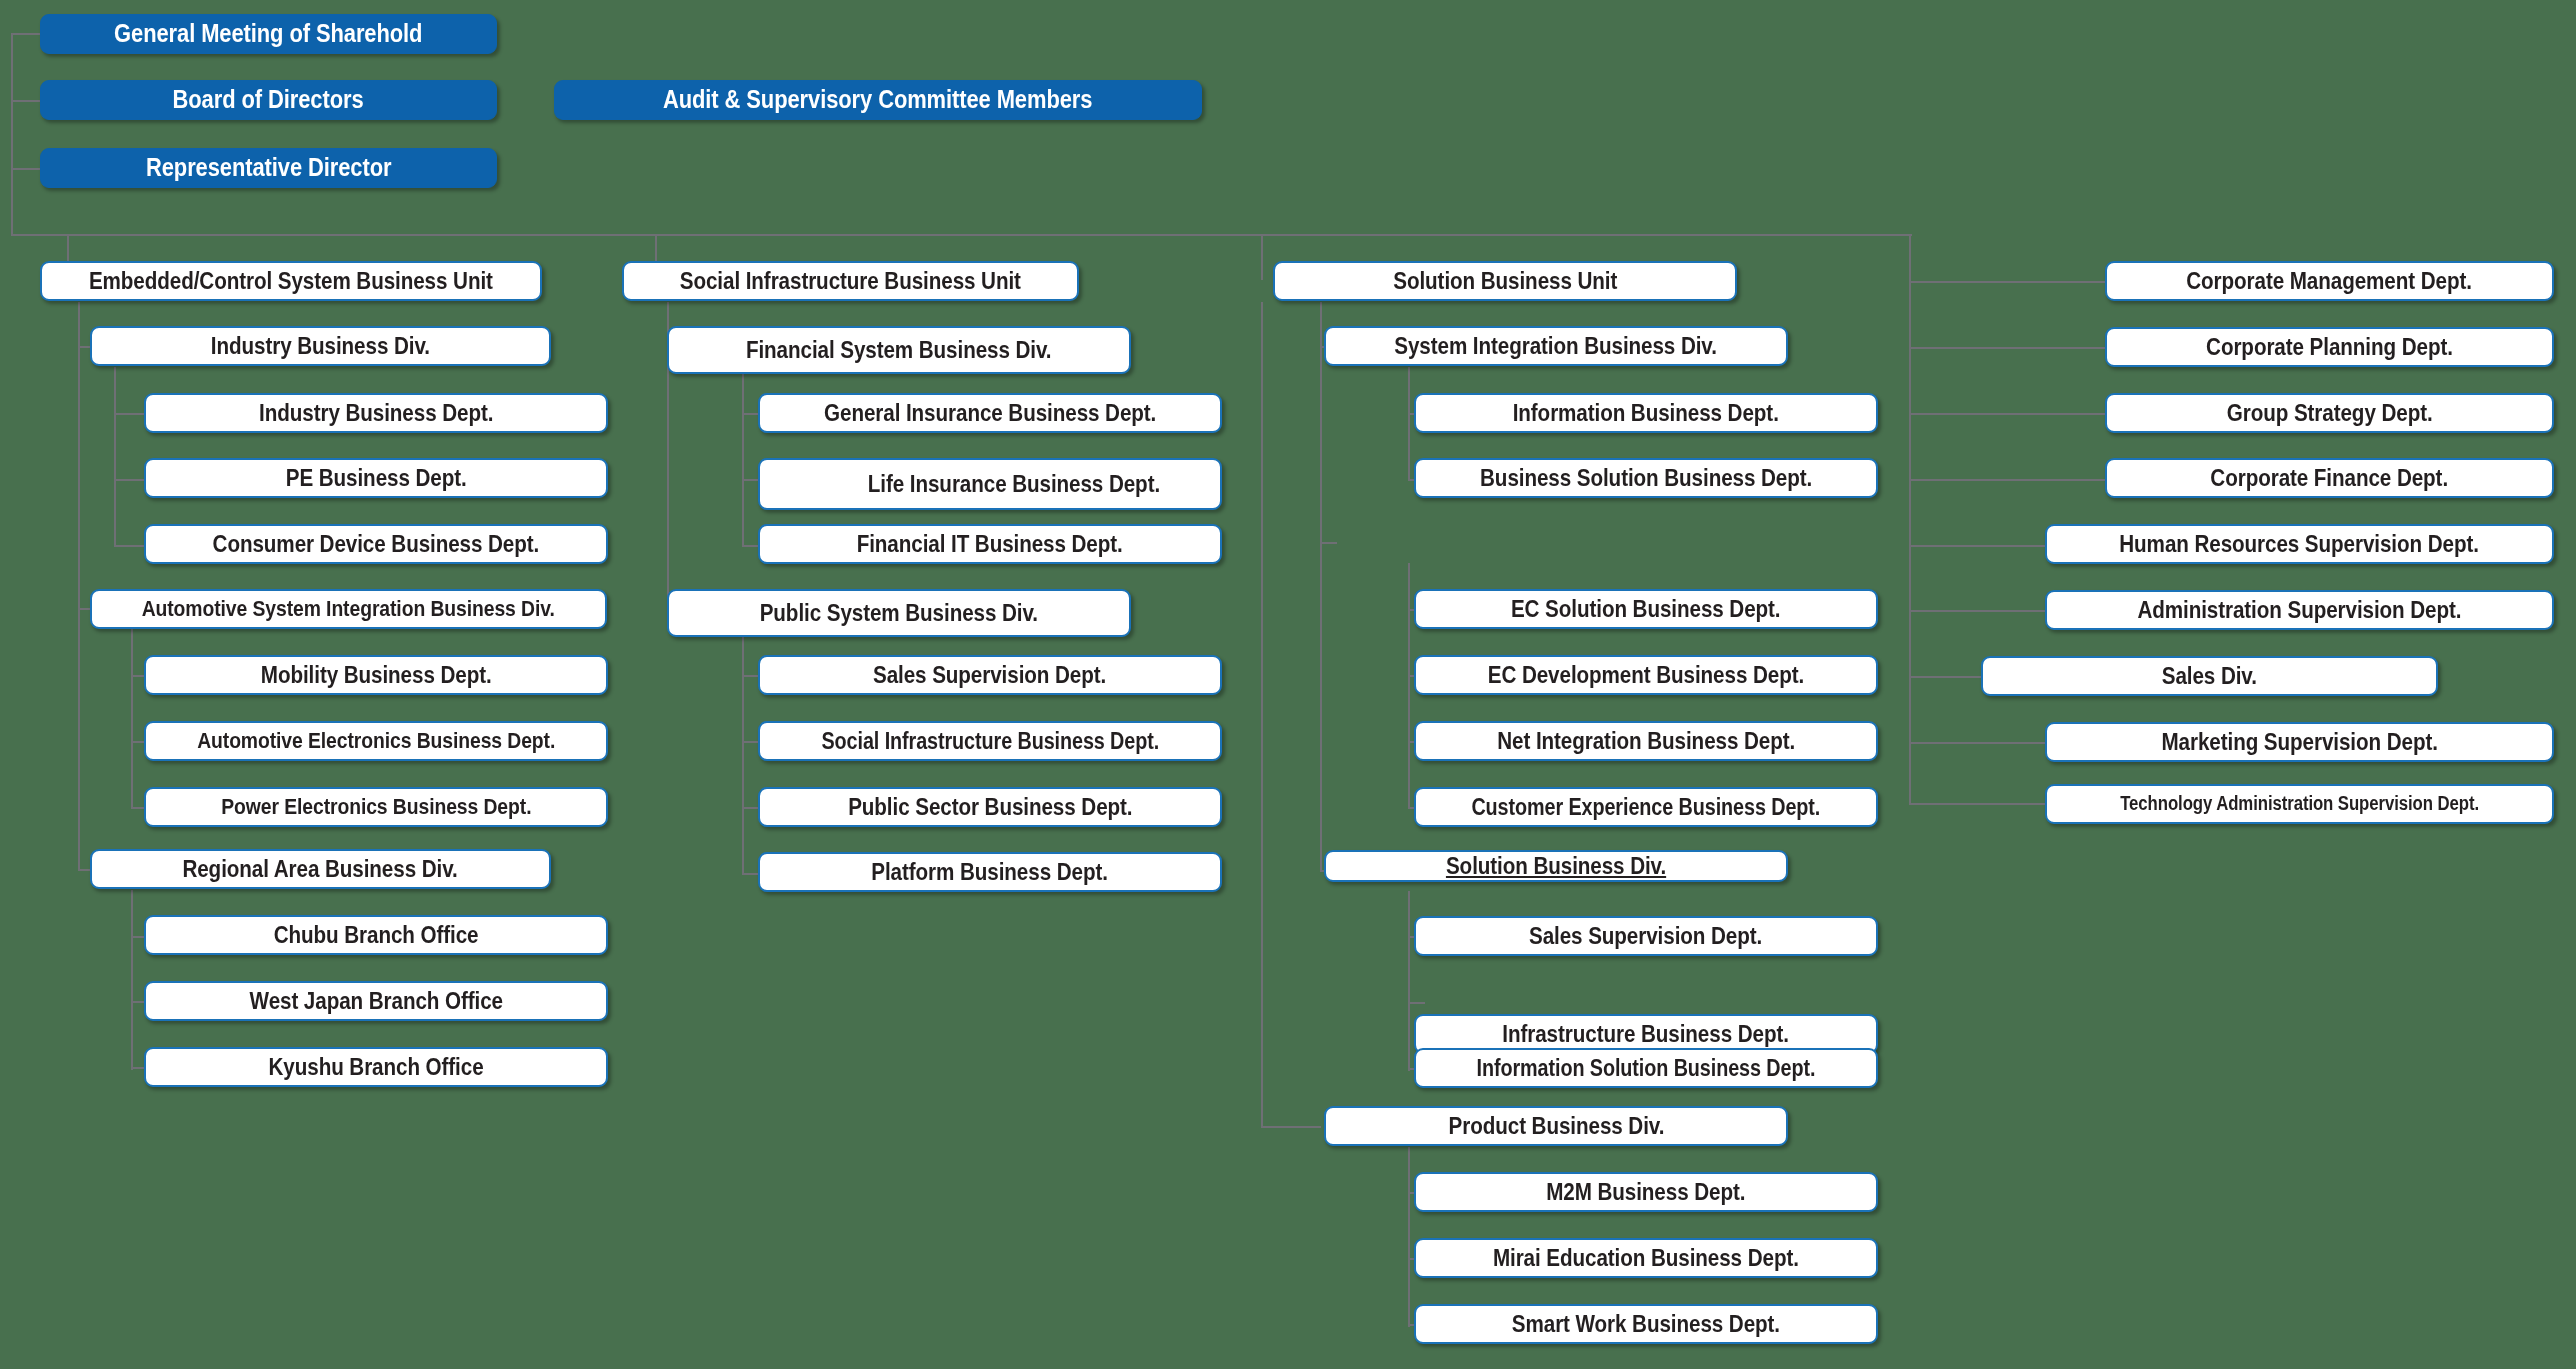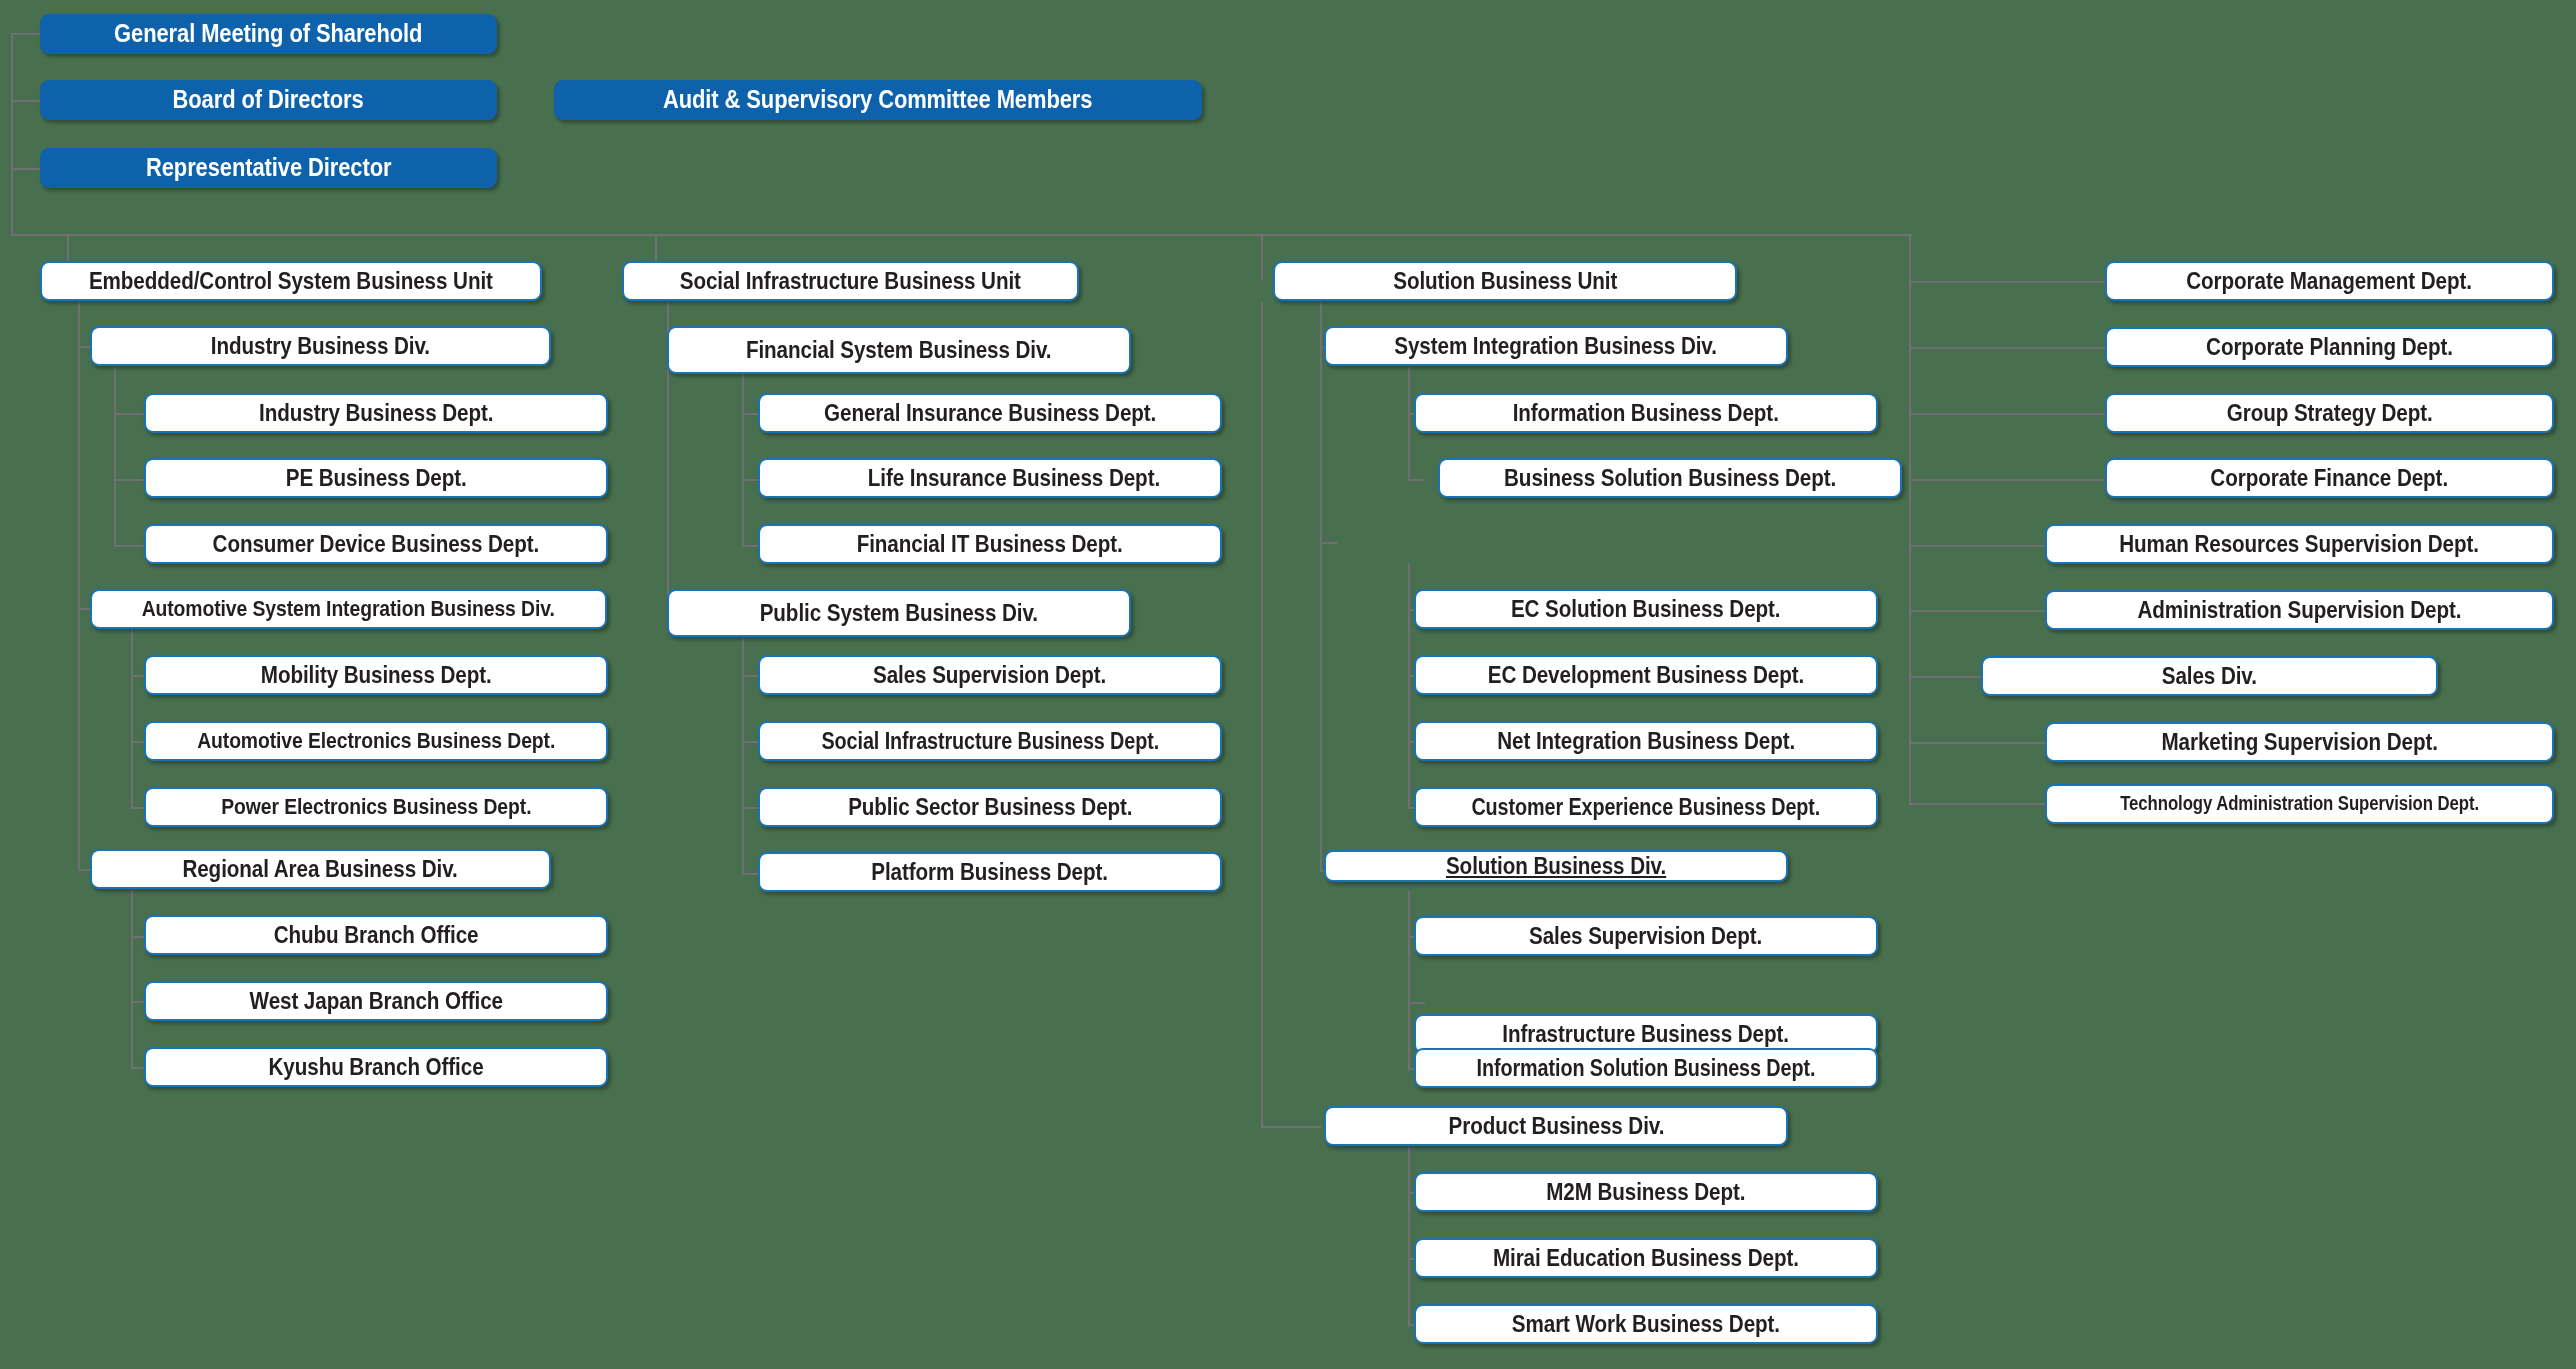--- a/index.html
+++ b/index.html
@@ -211,21 +211,21 @@
   <div class="node white" style="left:622px; top:261px; width:457px; height:40px; font-size:24px;">
     <span>Social Infrastructure Business Unit</span>
   </div>
 
   <div class="node white" style="left:667px; top:326px; width:464px; height:48px; font-size:24px;">
     <span>Financial System Business Div.</span>
   </div>
   <div class="node white" style="left:758px; top:393px; width:464px; height:40px; font-size:24px;">
     <span>General Insurance Business Dept.</span>
   </div>
-  <div class="node white" style="left:758px; top:458px; width:464px; height:40px; font-size:24px;padding-left:48px;">
+  <div class="node white" style="left:758px; top:458px; width:464px; height:52px; font-size:24px;padding-left:48px;">
     <span>Life Insurance Business Dept.</span>
   </div>
   <div class="node white" style="left:758px; top:524px; width:464px; height:40px; font-size:24px;">
     <span>Financial IT Business Dept.</span>
   </div>
 
   <div class="node white" style="left:667px; top:589px; width:464px; height:48px; font-size:24px;">
     <span>Public System Business Div.</span>
   </div>
   <div class="node white" style="left:758px; top:655px; width:464px; height:40px; font-size:24px;">
@@ -244,21 +244,21 @@
   <div class="node white" style="left:1273px; top:261px; width:464px; height:40px; font-size:24px;">
     <span>Solution Business Unit</span>
   </div>
 
   <div class="node white" style="left:1324px; top:326px; width:464px; height:40px; font-size:24px;">
     <span>System Integration Business Div.</span>
   </div>
   <div class="node white" style="left:1414px; top:393px; width:464px; height:40px; font-size:24px;">
     <span>Information Business Dept.</span>
   </div>
-  <div class="node white" style="left:1414px; top:458px; width:464px; height:40px; font-size:24px;margin-left:24px;">
+  <div class="node white" style="left:1414px; top:458px; width:464px; height:40px; font-size:24px;">
     <span>Business Solution Business Dept.</span>
   </div>
 
   <div class="node white" style="left:1414px; top:589px; width:464px; height:40px; font-size:24px;">
     <span>EC Solution Business Dept.</span>
   </div>
   <div class="node white" style="left:1414px; top:655px; width:464px; height:40px; font-size:24px;">
     <span>EC Development Business Dept.</span>
   </div>
   <div class="node white" style="left:1414px; top:721px; width:464px; height:40px; font-size:24px;">

